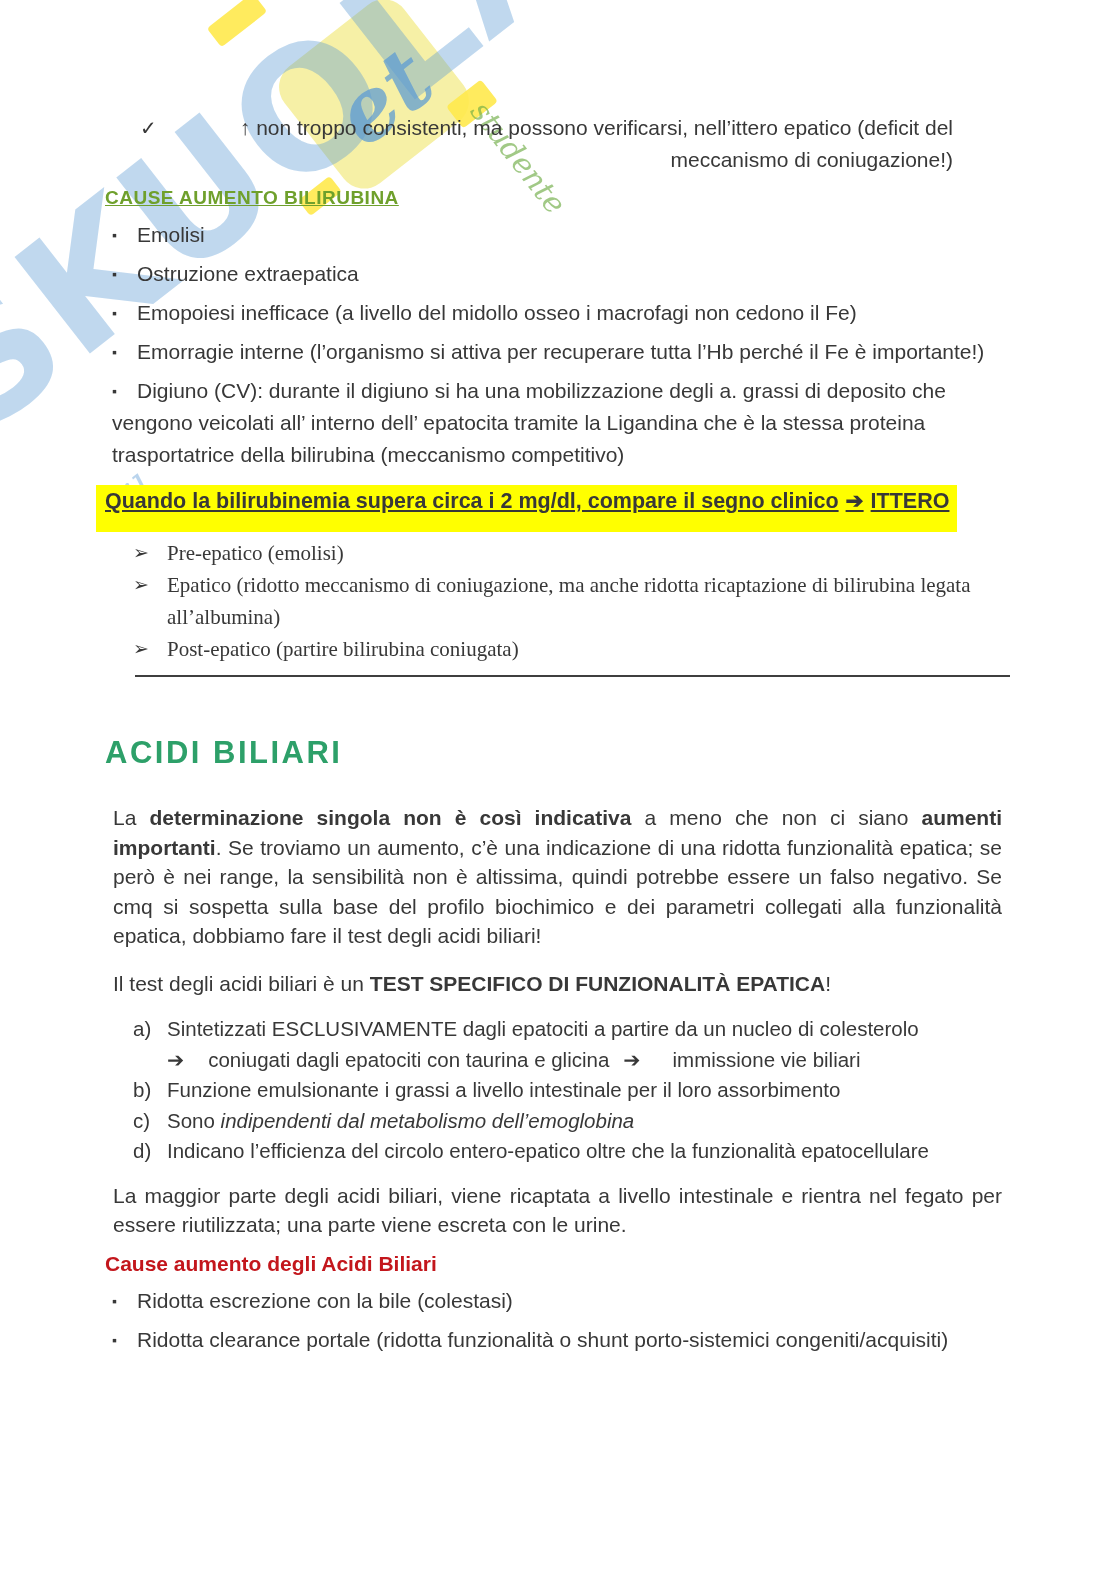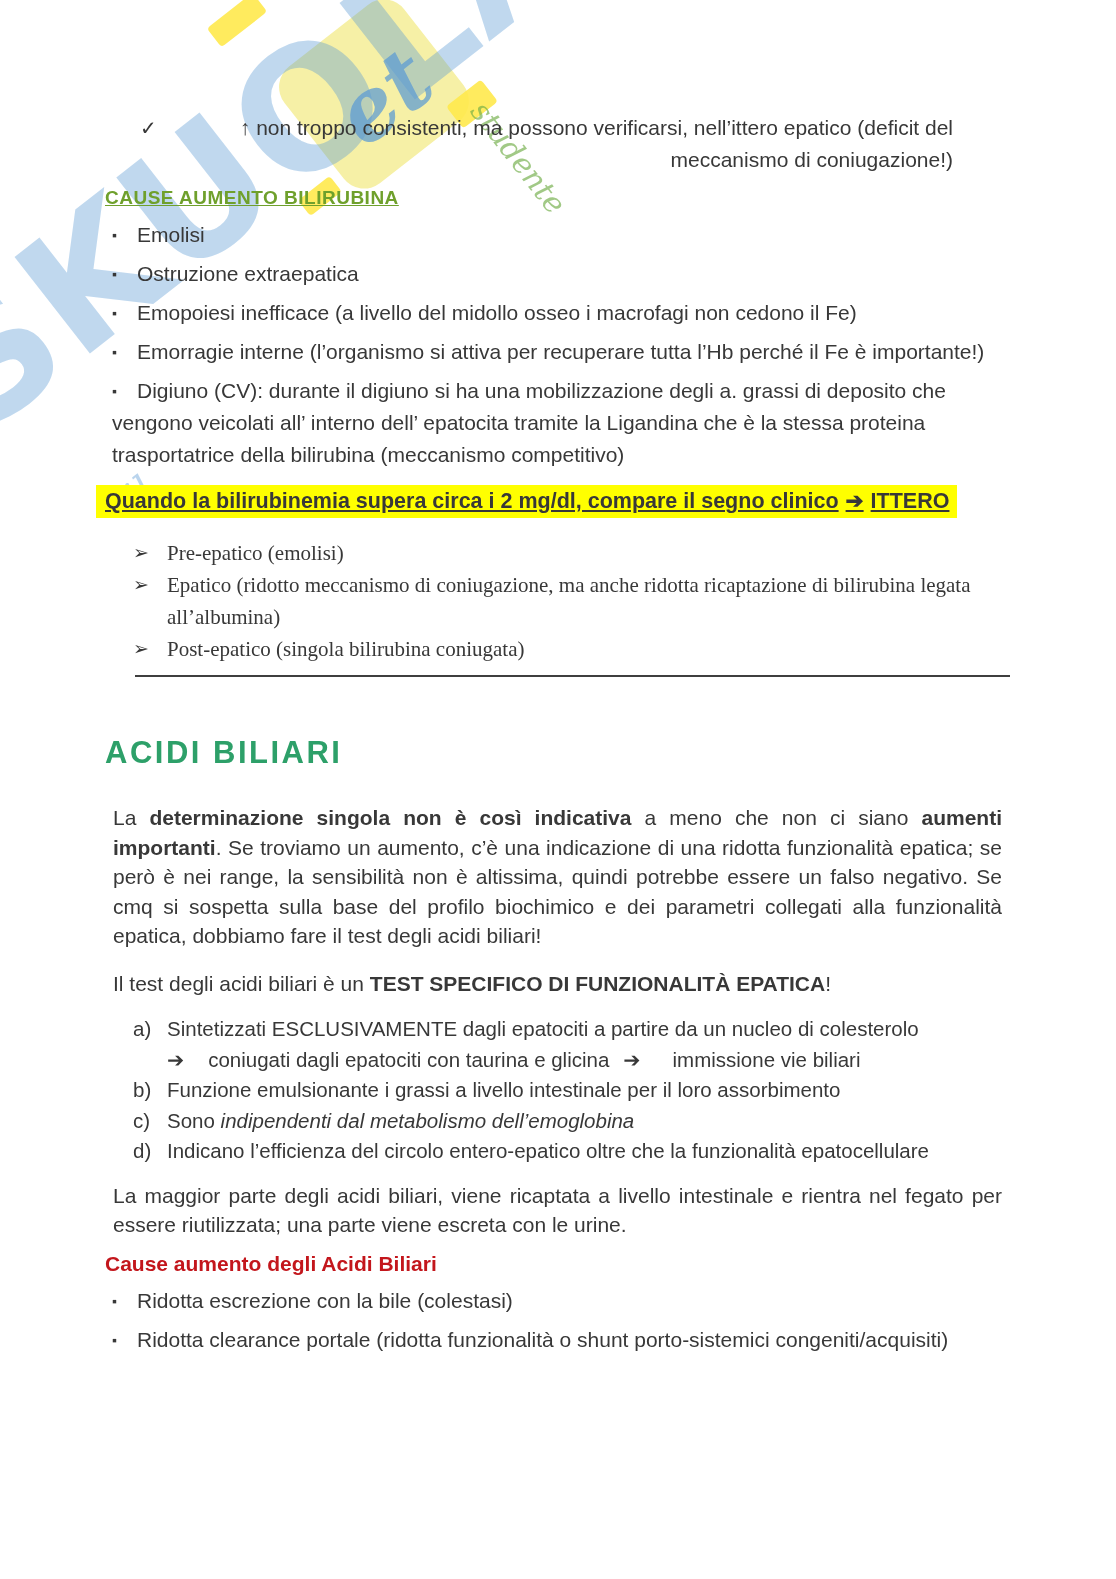--- a/index.html
+++ b/index.html
@@ -65,21 +65,21 @@
 
   .bullet-item { margin:7px; line-height:32px; }
   .bullet-item.nowrap { white-space:nowrap; }
   .sq { font-size:14px; margin-right:20px; vertical-align:2px; }
 
   .highlight-line { margin:10px 0 16px -9px; line-height:40px; white-space:nowrap; }
   .hl {
     background:var(--highlight-yellow, #FFFF00);
     font-weight:bold; font-size:21.5px;
     text-decoration:underline;
-    padding:4px 8px 5px 9px;
+    padding:4px 8px 19px 9px;
   }
   .hl-arrow { margin:0 7px; }
 
   .arrow-item { display:flex; margin-left:28px; line-height:32px; }
   .ah { flex:0 0 34px; font-size:19px; }
   .arrow-item p { margin:0; max-width:845px;font-family:Liberation Serif, serif; }
 
   .rule { border:none; border-top:2.5px solid var(--rule, #3F3F3F); margin:10px 0 0 30px; }
 
   .title {
@@ -144,21 +144,21 @@
       <div class="arrow-item">
         <span class="ah">➢</span>
         <p>Pre-epatico (emolisi)</p>
       </div>
       <div class="arrow-item">
         <span class="ah">➢</span>
         <p>Epatico (ridotto meccanismo di coniugazione, ma anche ridotta ricaptazione di bilirubina legata all’albumina)</p>
       </div>
       <div class="arrow-item">
         <span class="ah">➢</span>
-        <p>Post-epatico (singola bilirubina coniugata)</p>
+        <p>Post-epatico (partire bilirubina coniugata)</p>
       </div>
     </div>
 
     <hr class="rule">
 
     <h1 class="title">ACIDI BILIARI</h1>
 
     <p class="para justified mb18"><span>La </span><b>determinazione singola non è così indicativa</b><span> a meno che non ci siano </span><b>aumenti importanti</b><span>. Se troviamo un aumento, c’è una indicazione di una ridotta funzionalità epatica; se però è nei range, la sensibilità non è altissima, quindi potrebbe essere un falso negativo. Se cmq si sospetta sulla base del profilo biochimico e dei parametri collegati alla funzionalità epatica, dobbiamo fare il test degli acidi biliari!</span></p>
 
     <p class="para"><span>Il test degli acidi biliari è un </span><b>TEST SPECIFICO DI FUNZIONALITÀ EPATICA</b><span>!</span></p>

